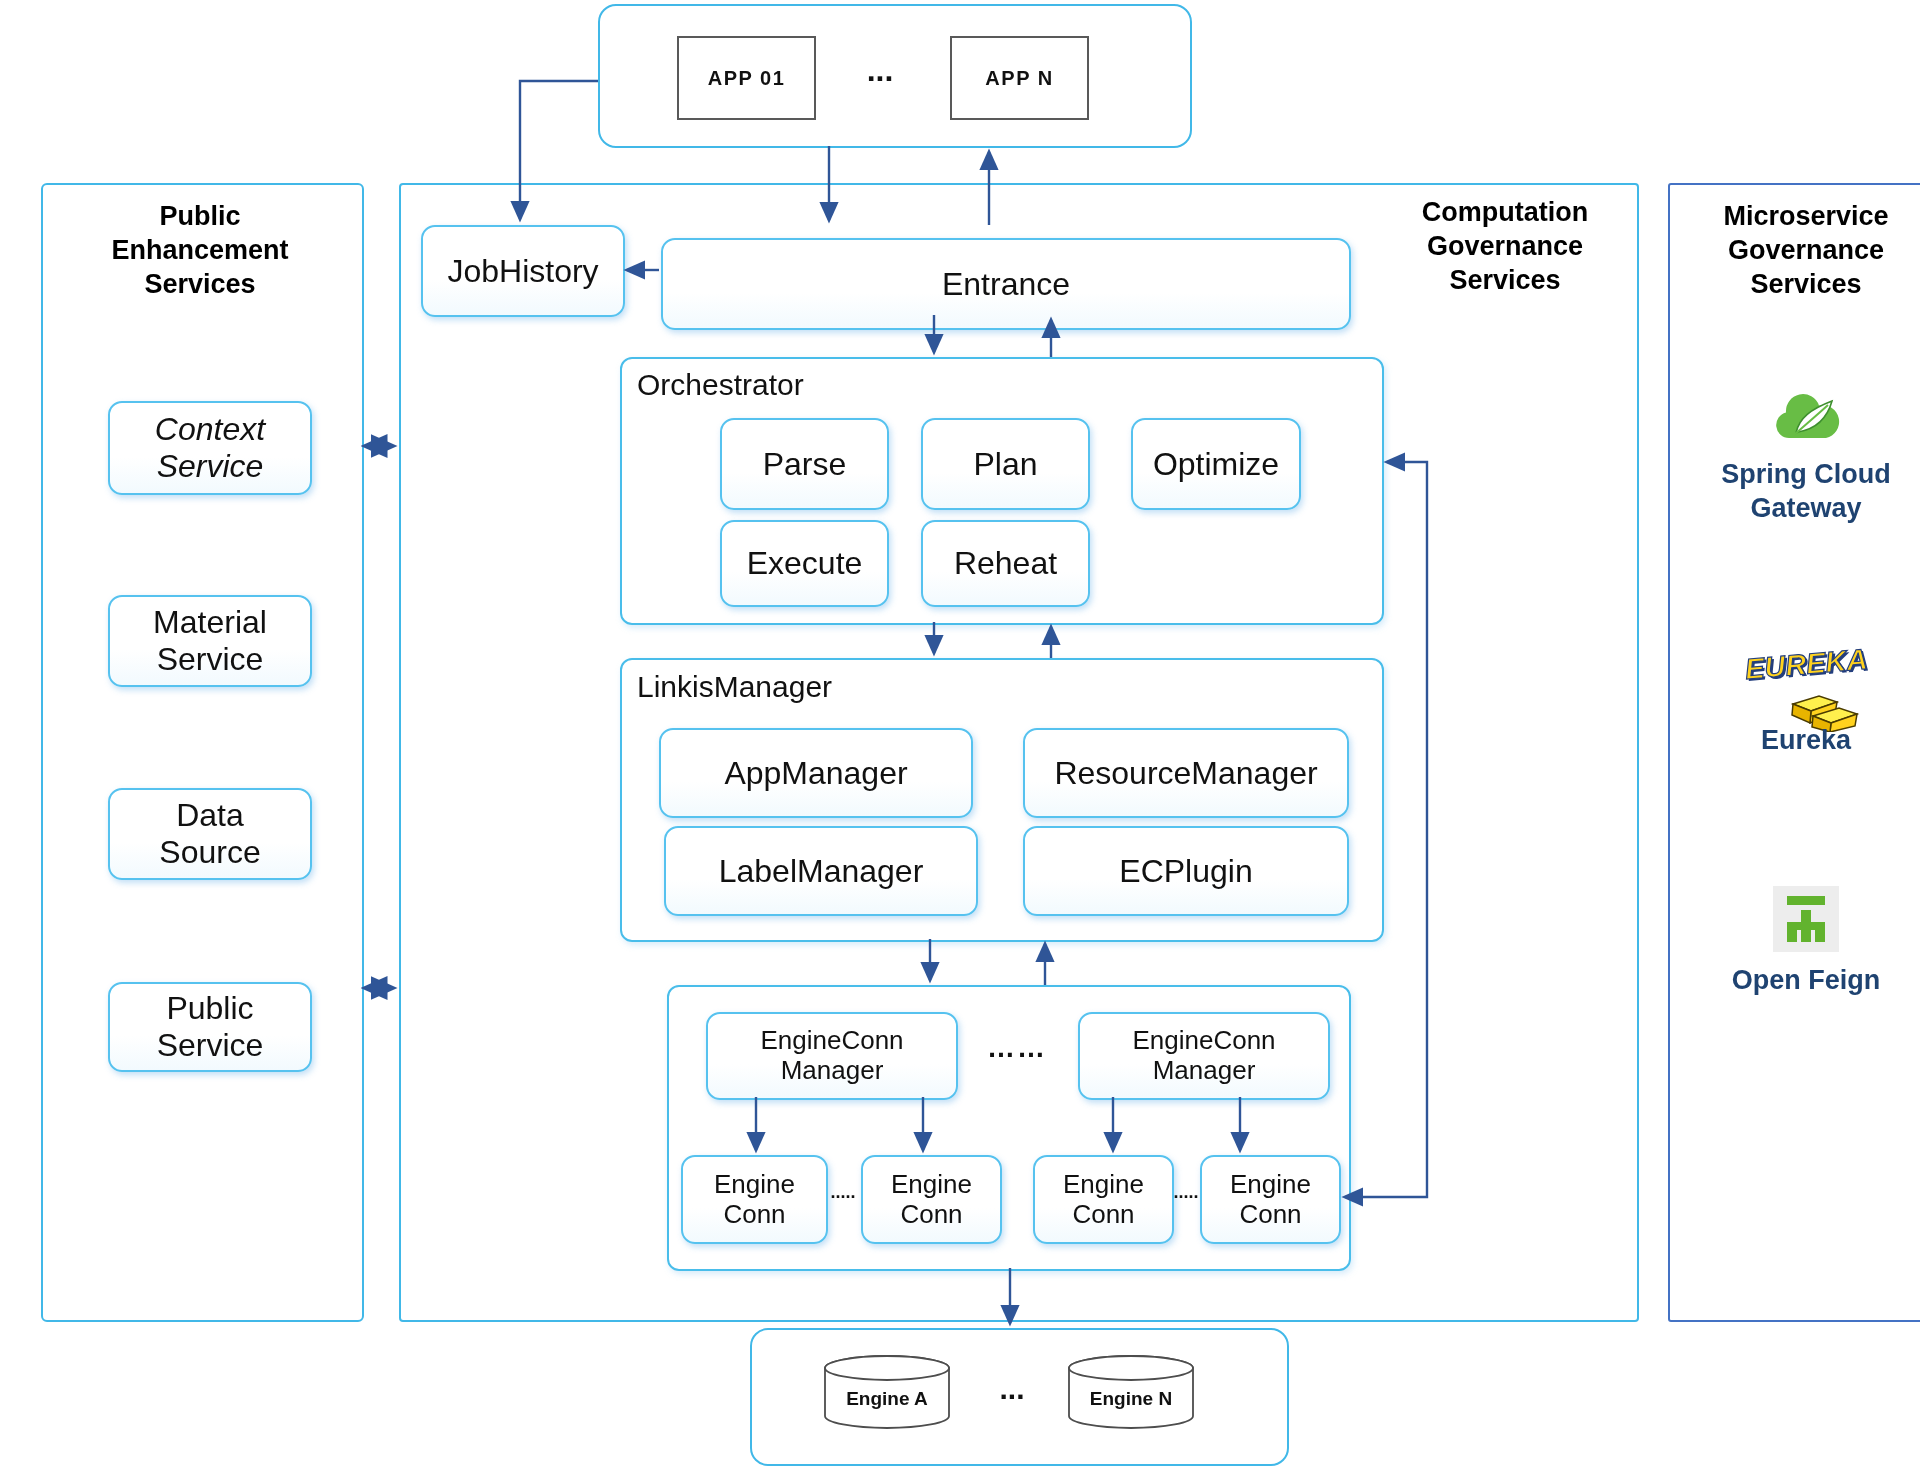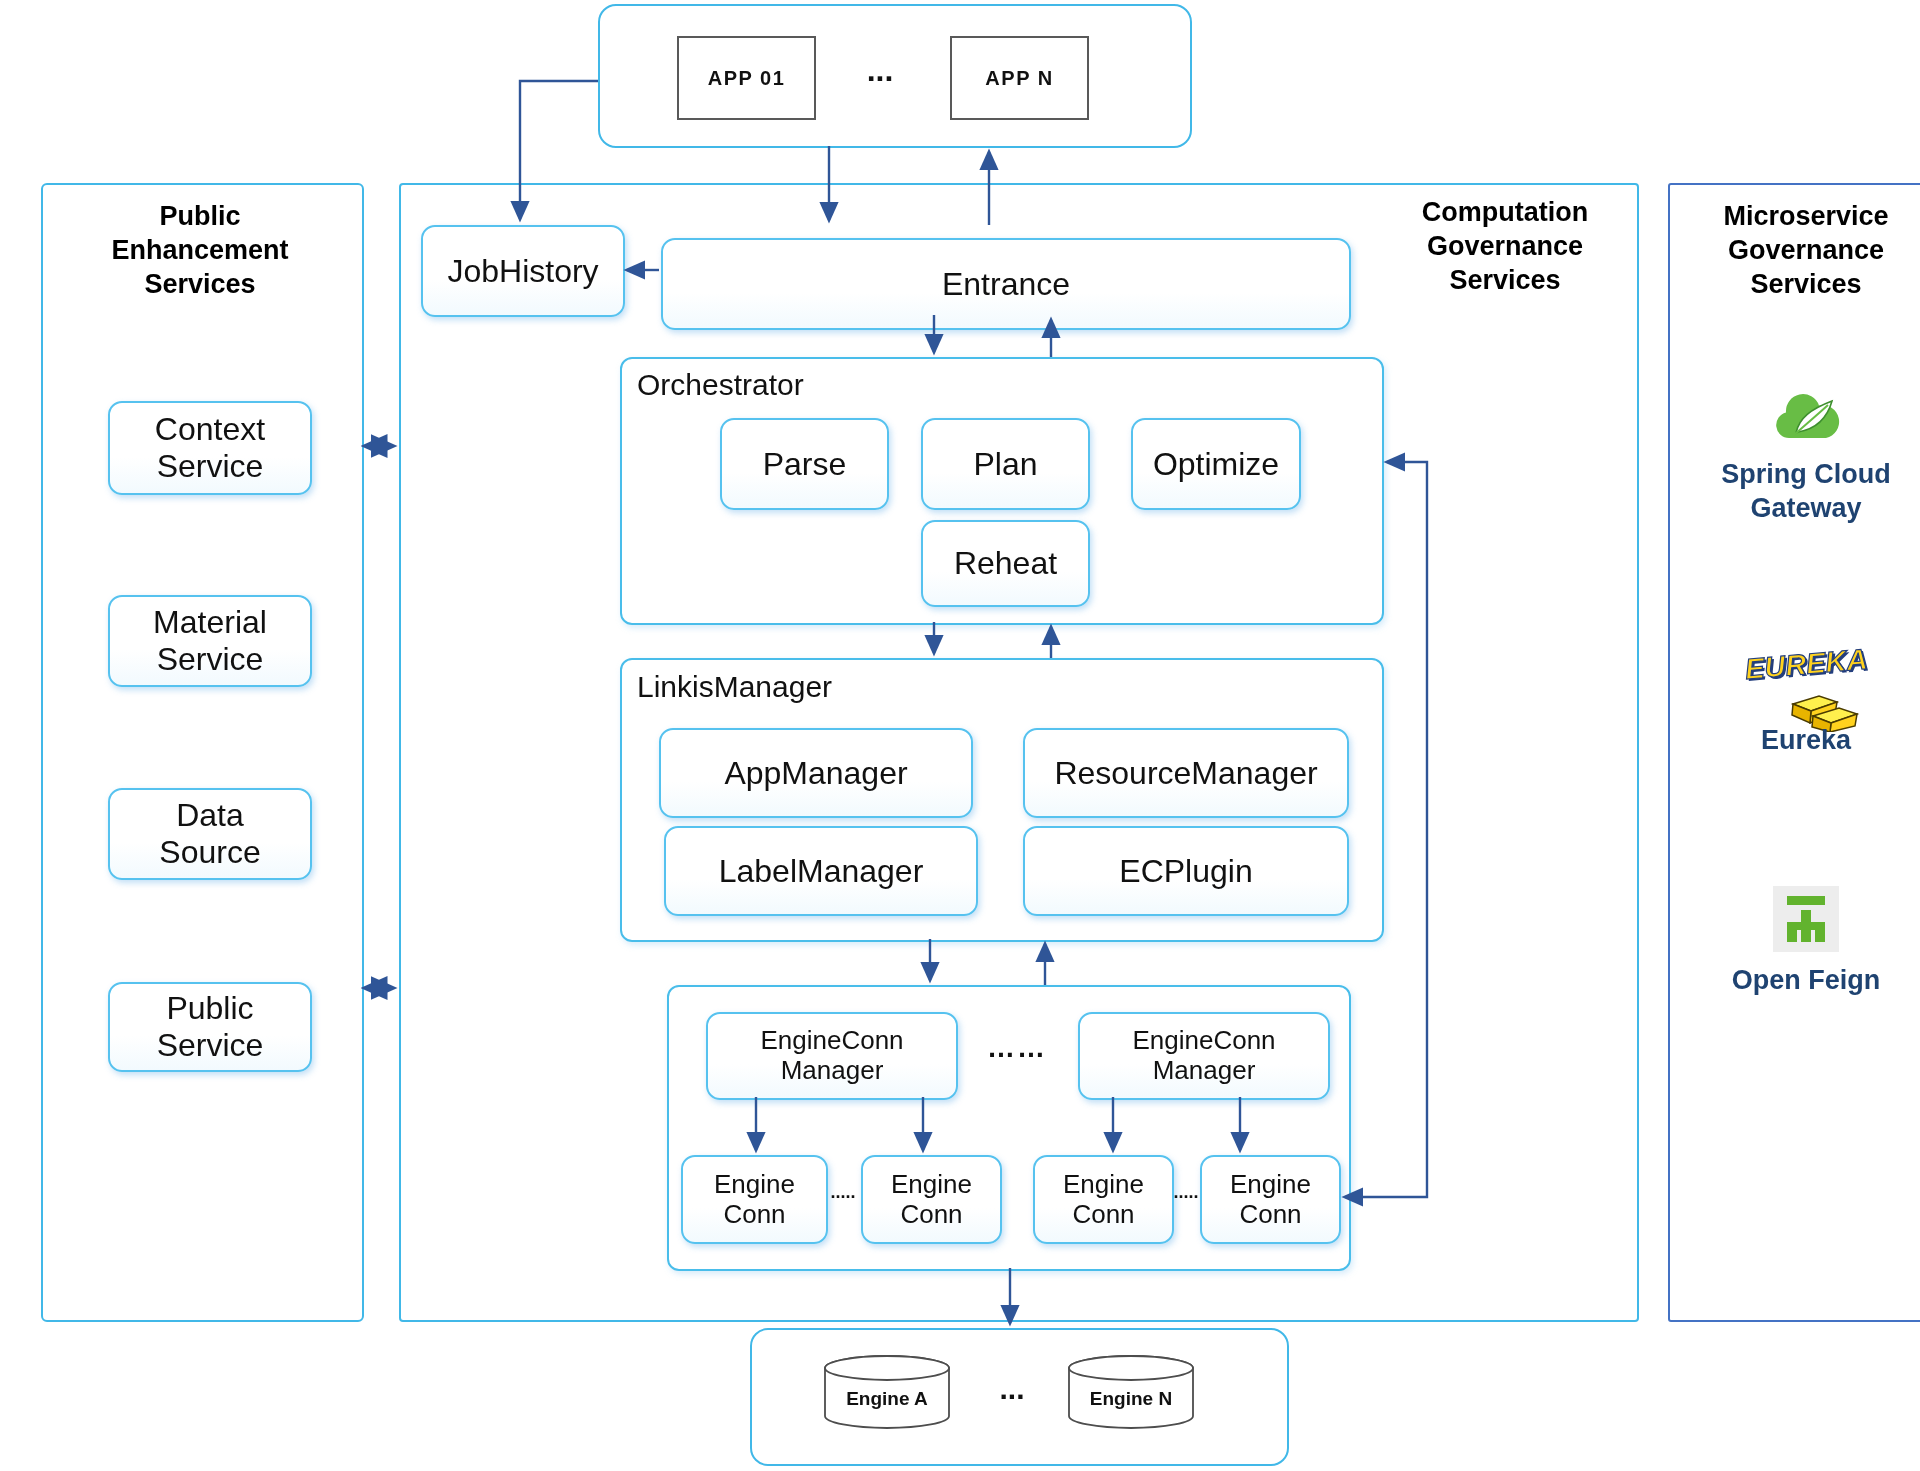--- a/index.html
+++ b/index.html
@@ -47,21 +47,21 @@
   <div class="gray-box" style="left:915px;top:36px;width:135px;height:80px;">
     <span>APP N</span>
   </div>
 
   <div class="panel" style="left:6px;top:183px;width:319px;height:1135px;"></div>
   <div class="title" style="left:30px;top:200px;width:270px;">
     <div>Public</div>
     <div>Enhancement</div>
     <div>Services</div>
   </div>
-  <div class="cbox two-line" style="left:73px;top:401px;width:200px;height:90px;">
+  <div class="cbox two-line" style="left:73px;top:401px;width:200px;height:90px;font-style:italic;">
     <div>Context</div>
     <div>Service</div>
   </div>
   <div class="cbox two-line" style="left:73px;top:595px;width:200px;height:88px;">
     <div>Material</div>
     <div>Service</div>
   </div>
   <div class="cbox two-line" style="left:73px;top:788px;width:200px;height:88px;">
     <div>Data</div>
     <div>Source</div>
@@ -88,20 +88,23 @@
   <div class="container-box" style="left:585px;top:357px;width:760px;height:264px;"></div>
   <div class="container-label" style="left:602px;top:368px;">Orchestrator</div>
   <div class="cbox" style="left:685px;top:418px;width:165px;height:88px;">
     <span>Parse</span>
   </div>
   <div class="cbox" style="left:886px;top:418px;width:165px;height:88px;">
     <span>Plan</span>
   </div>
   <div class="cbox" style="left:1096px;top:418px;width:166px;height:88px;">
     <span>Optimize</span>
+  </div>
+  <div class="cbox" style="left:685px;top:520px;width:165px;height:83px;">
+    <span>Execute</span>
   </div>
   <div class="cbox" style="left:886px;top:520px;width:165px;height:83px;">
     <span>Reheat</span>
   </div>
 
   <div class="container-box" style="left:585px;top:658px;width:760px;height:280px;"></div>
   <div class="container-label" style="left:602px;top:670px;">LinkisManager</div>
   <div class="cbox" style="left:624px;top:728px;width:310px;height:86px;">
     <span>AppManager</span>
   </div>

